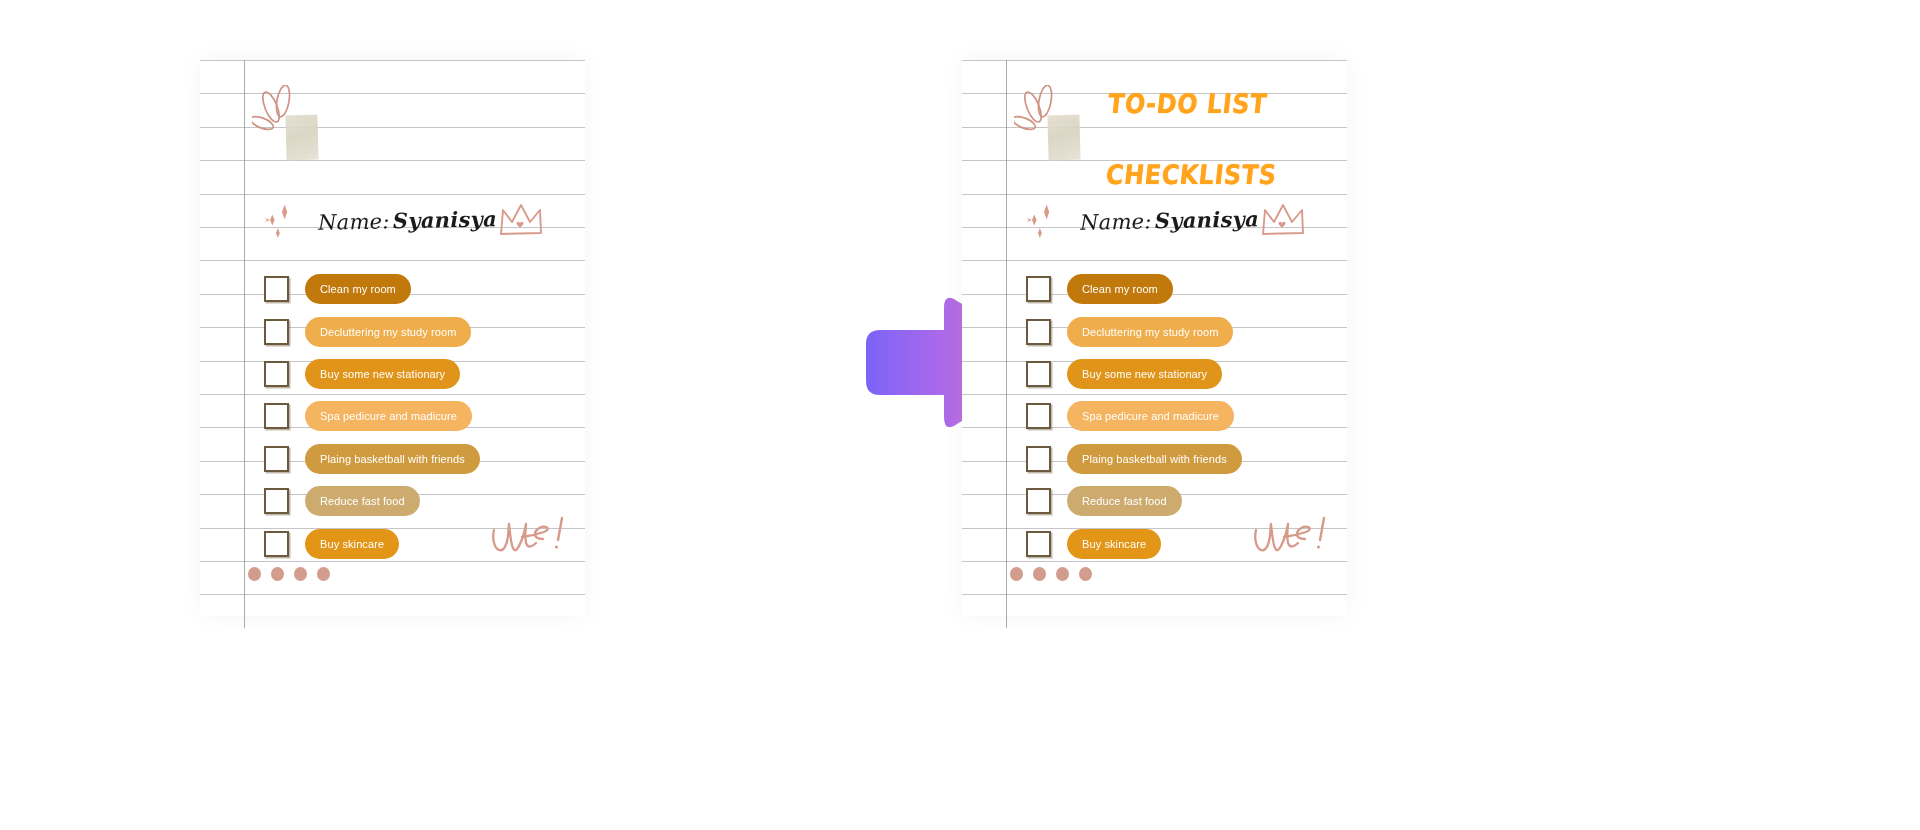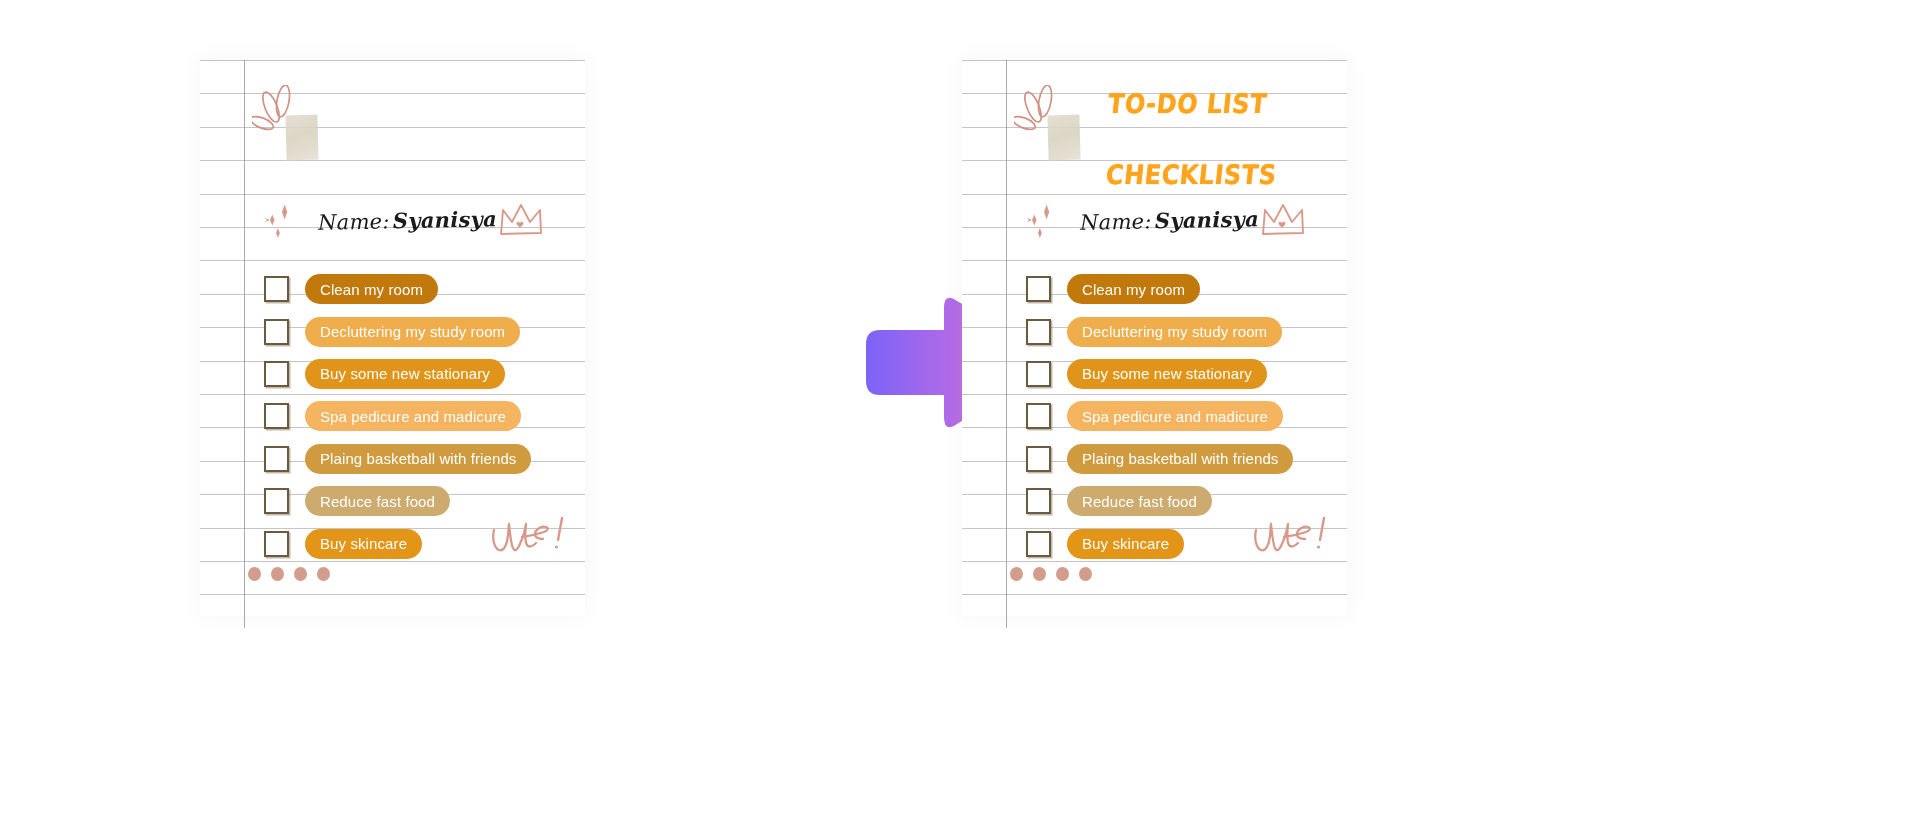--- a/index.html
+++ b/index.html
@@ -110,21 +110,21 @@
     box-shadow:1.5px 1.5px 0 rgba(120,100,70,.45);
     flex:0 0 auto;
     margin-right:16px;
   }
   .pill{
     display:inline-flex;align-items:center;
     height:30px;
     padding:0 15px;
     border-radius:16px;
     color:#ffffff;
-    font-size:15px;
+    font-size:11px;
     white-space:nowrap;
     letter-spacing:.1px;
   }
 
   
   .arrow-wrap{
     position:absolute;
     left:862px;top:290px;
     width:195px;height:145px;
   }

